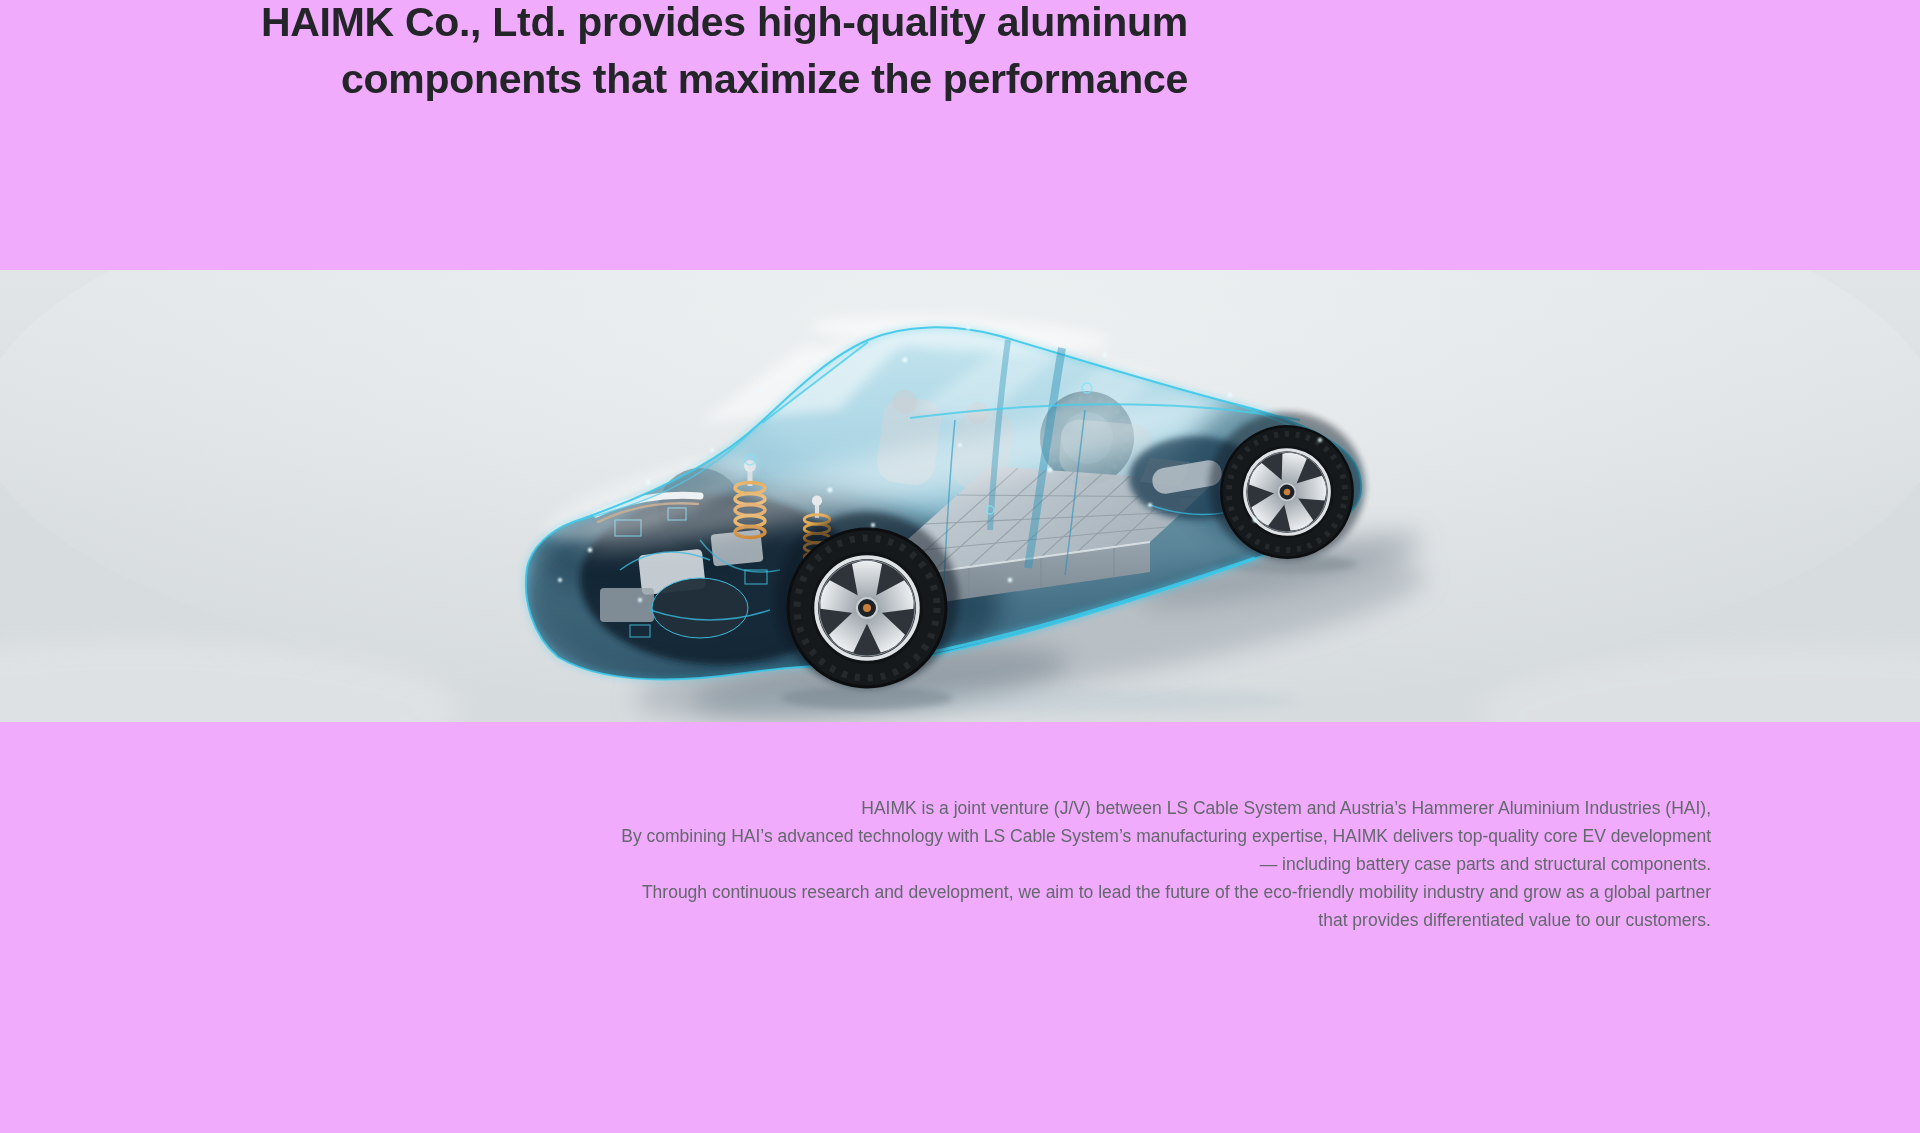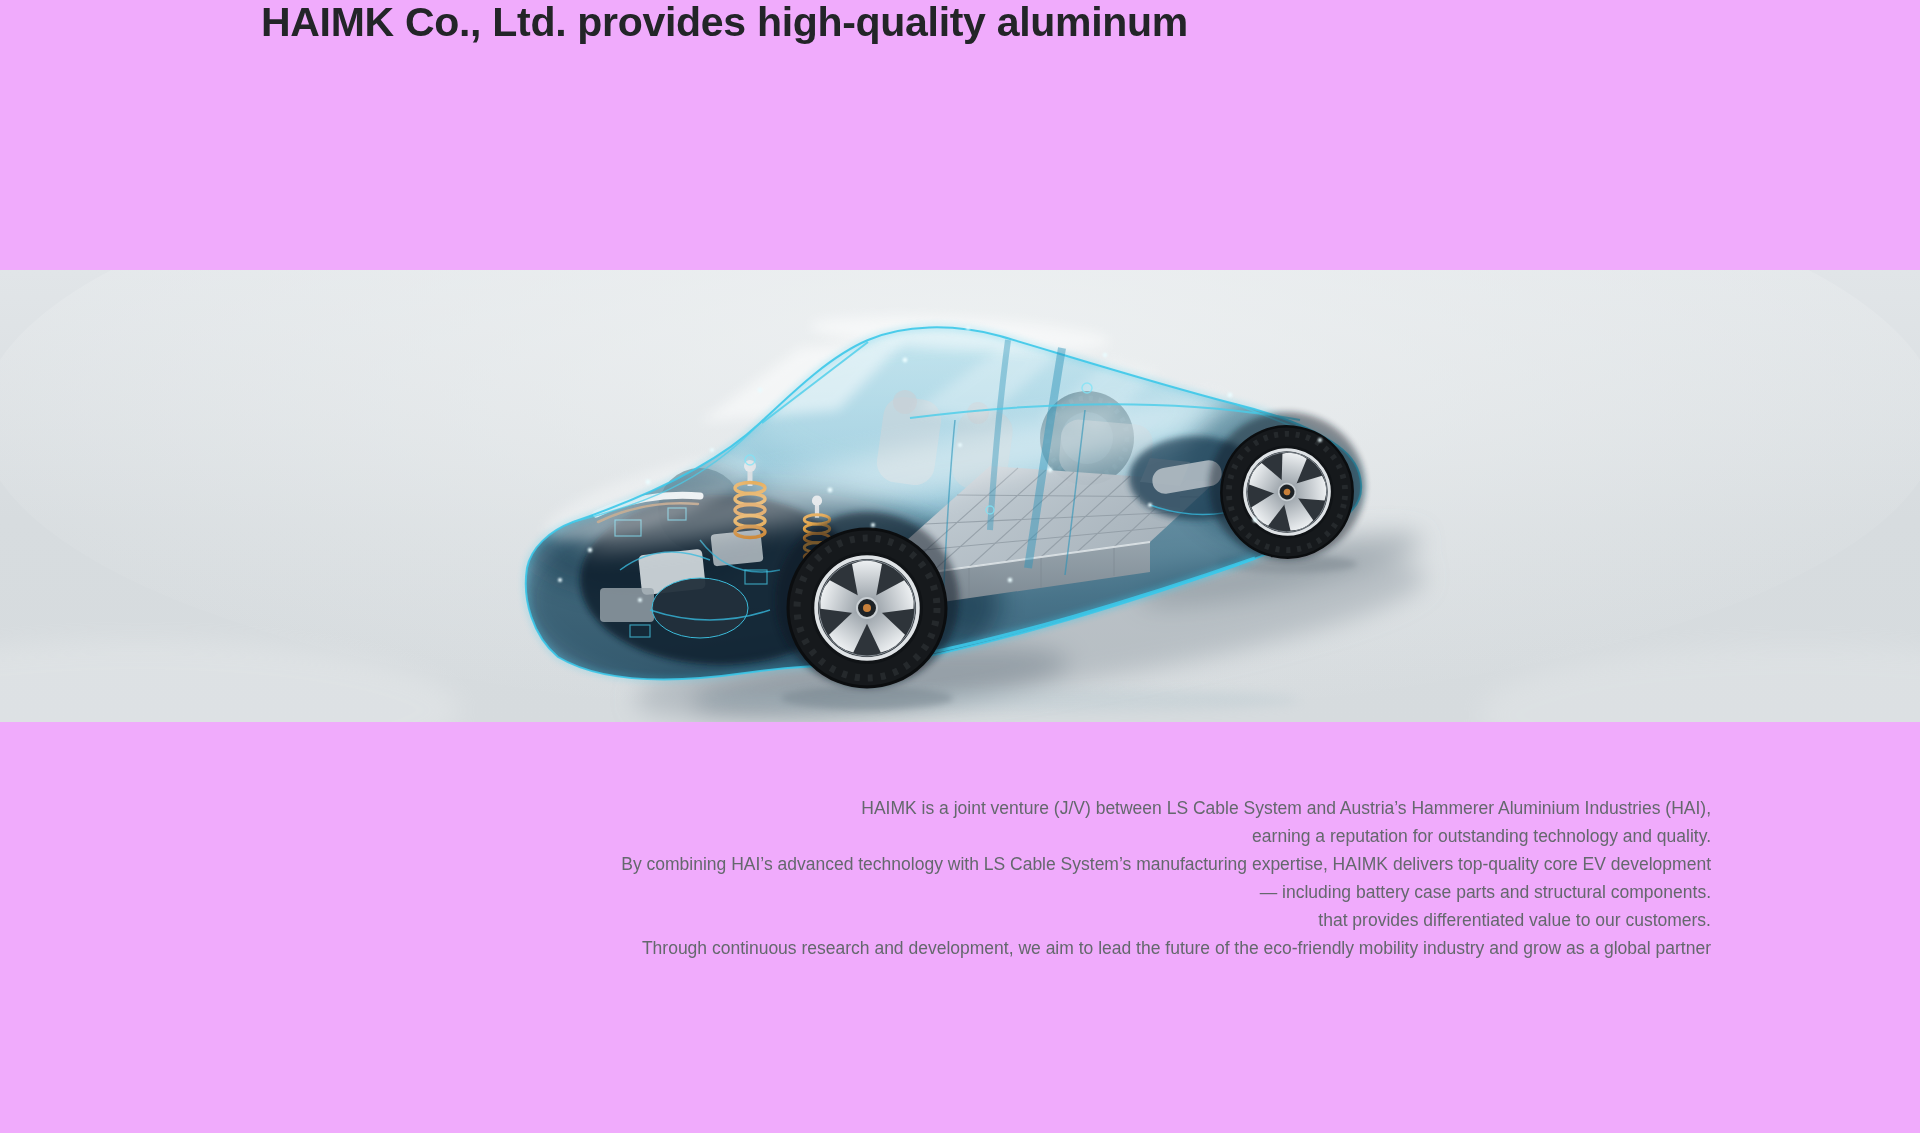--- a/index.html
+++ b/index.html
@@ -29,20 +29,21 @@
   .about-text span { display:block;margin-left:36px; }
 </style>
 </head>
 <body>
 
 <main class="page">
 
   <header>
     <h1 class="title">
       <span>HAIMK Co., Ltd. provides high-quality aluminum</span>
+      <span>components that maximize the performance</span>
     </h1>
   </header>
 
   <figure class="hero">
     <svg role="img" viewBox="0 0 1920 452" preserveAspectRatio="xMidYMid slice" xmlns="http://www.w3.org/2000/svg" aria-label="See-through x-ray rendering of an electric vehicle on a light gray studio backdrop, revealing its translucent cyan aluminum body frame, floor-mounted battery pack modules, suspension coil springs, drivetrain and wheels">
       <defs>
         <linearGradient id="bg" x1="0" y1="0" x2="0" y2="1">
           <stop offset="0" stop-color="#e1e5e8"></stop>
           <stop offset="0.55" stop-color="#d7dcdf"></stop>
           <stop offset="1" stop-color="#d6dbde"></stop>
@@ -282,21 +283,20 @@
         <circle cx="750" cy="190" r="5"></circle>
           <circle cx="1087" cy="118" r="5"></circle>
           <circle cx="990" cy="240" r="4"></circle>
       </g>
     </svg>
   </figure>
 
   <section class="about-text">
     <p>
       <span>HAIMK is a joint venture (J/V) between LS Cable System and Austria’s Hammerer Aluminium Industries (HAI),</span>
-      <span>earning a reputation for outstanding technology and quality.</span>
       <span>By combining HAI’s advanced technology with LS Cable System’s manufacturing expertise, HAIMK delivers top-quality core EV development</span>
       <span>— including battery case parts and structural components.</span>
+      <span>Through continuous research and development, we aim to lead the future of the eco-friendly mobility industry and grow as a global partner</span>
       <span>that provides differentiated value to our customers.</span>
-      <span>Through continuous research and development, we aim to lead the future of the eco-friendly mobility industry and grow as a global partner</span>
     </p>
   </section>
 
 </main>
 
 </body></html>

